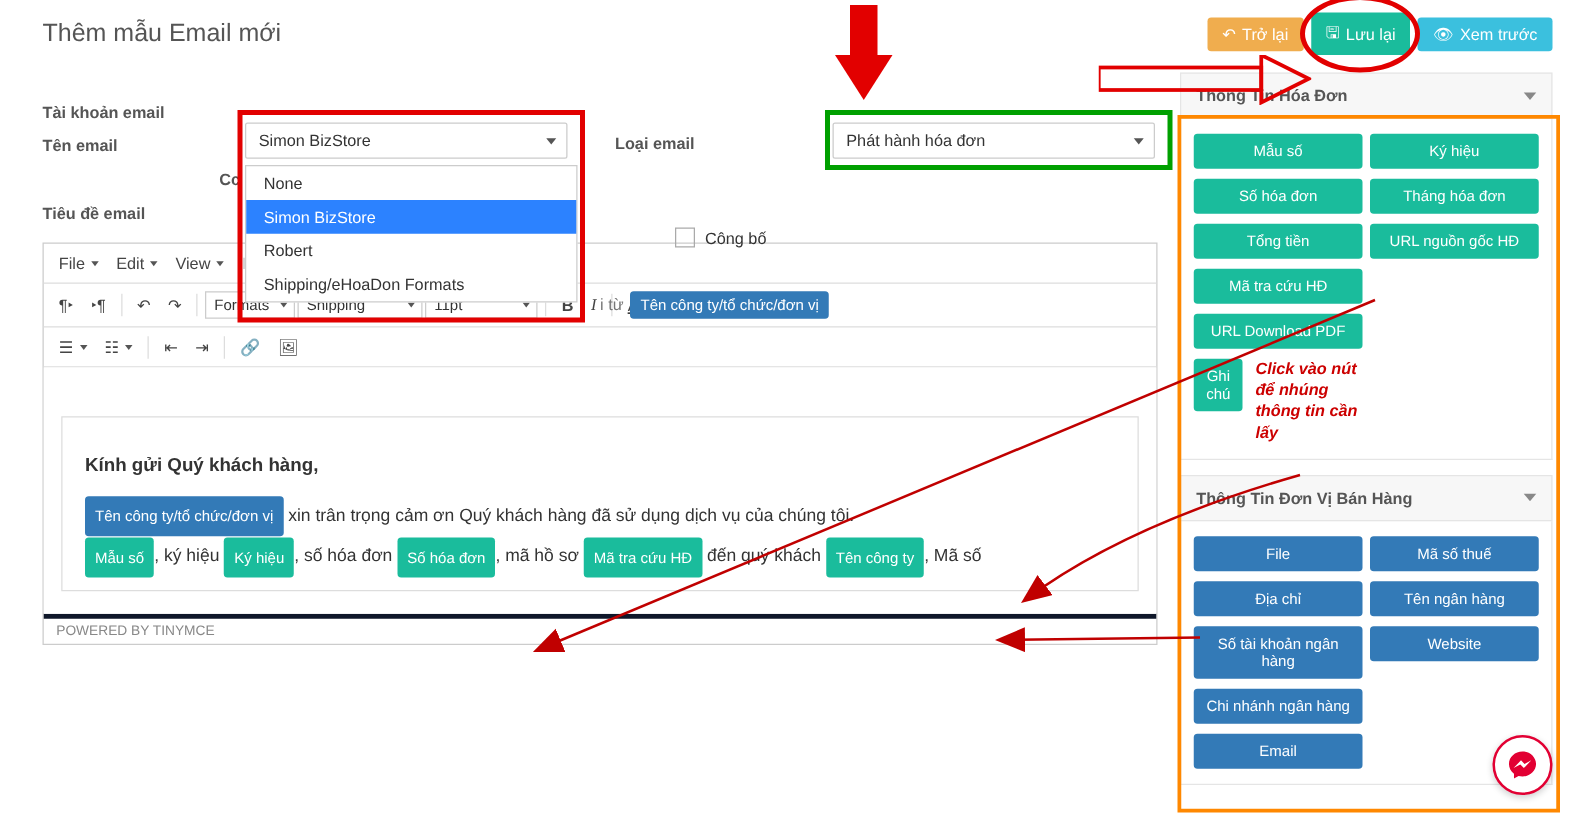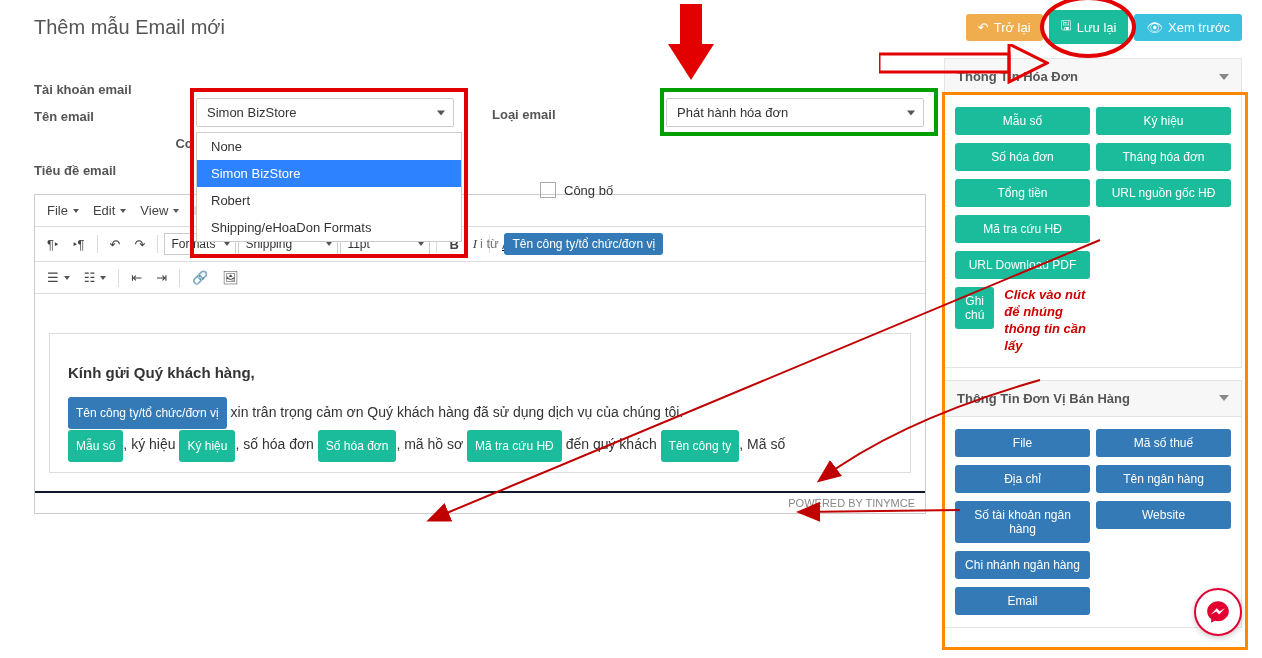--- a/index.html
+++ b/index.html
@@ -35,21 +35,21 @@
 .editor { border: 1px solid #ccc; margin-top: 16px; }
 .editor-bar { border-bottom: 1px solid #ddd; display: flex; align-items: center; padding: 3px 6px; gap: 2px; flex-wrap: wrap; }
 .eb-btn { padding: 5px 6px; font-size: 13px; color: #444; cursor: pointer; display: inline-flex; align-items: center; gap: 2px; }
 .caret-sm { width: 0; height: 0; border-left: 3px solid transparent; border-right: 3px solid transparent; border-top: 4px solid #555; display: inline-block; margin-left: 3px; }
 .sep { width: 1px; height: 18px; background: #ddd; margin: 0 4px; }
 .editor-body { padding: 18px 14px; min-height: 190px; background: #fff; position: relative; }
 .editor-inner { border: 1px solid #ddd; padding: 22px 14px 10px 18px; line-height: 2.2; font-family: Verdana, sans-serif; font-size: 14px; color: #333; margin-top: 21px; }
 .editor-inner b.kg { display: block; margin-bottom: 8px; font-size: 15px; }
 .pill { display: inline-block; background: #337ab7; color: #fff; font-size: 12px; border-radius: 3px; padding: 3px 8px; vertical-align: middle; }
 .pill.teal { background: #1abc9c; }
-.editor-footer { text-align: right; padding: 4px 10px; font-size: 11px; color: #888; border-top: 2px solid #0f172a; }
+.editor-footer { text-align: left; padding: 4px 10px; font-size: 11px; color: #888; border-top: 4px solid #0f172a; }
 .orange-box { border: 3px solid #ff8800; position: absolute; right: 14px; top: 92px; width: 306px; height: 558px; z-index: 4; pointer-events: none; }
 .acc-head { background: #f7f7f7; border: 1px solid #e5e5e5; padding: 10px 12px; display: flex; align-items: center; justify-content: space-between; font-weight: bold; color: #555; cursor: pointer; }
 .acc-body { border: 1px solid #e5e5e5; border-top: none; padding: 12px 10px; display: flex; flex-wrap: wrap; gap: 8px; }
 .tag-btn { background: #1abc9c; color: #fff; border: none; border-radius: 3px; padding: 7px 10px; font-size: 12px; cursor: pointer; }
 .tag-btn.blue { background: #337ab7; }
 .note { color: #cc0000; font-style: italic; font-size: 13px; font-weight: bold; margin-left: 4px; line-height: 1.3; }
 .right .section2 { margin-top: 12px; }
 .chev { width: 0; height: 0; border-left: 5px solid transparent; border-right: 5px solid transparent; border-top: 6px solid #888; }
 .redarrow-down { position: absolute; left: 662px; top: 0; z-index: 7; }
 .redarrow-right { position: absolute; left: 879px; top: 44px; z-index: 7; }

